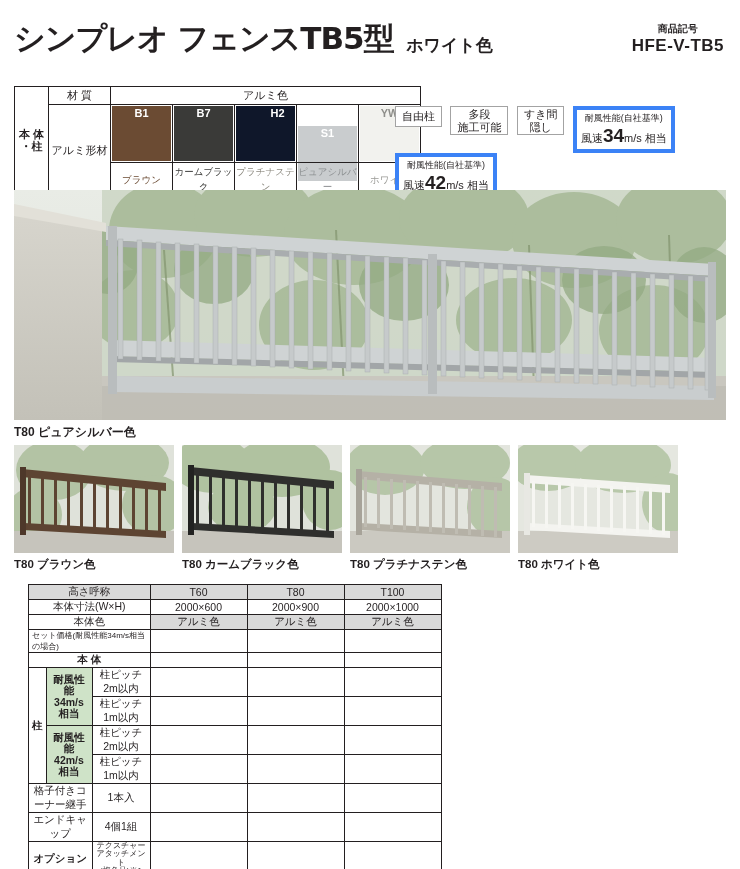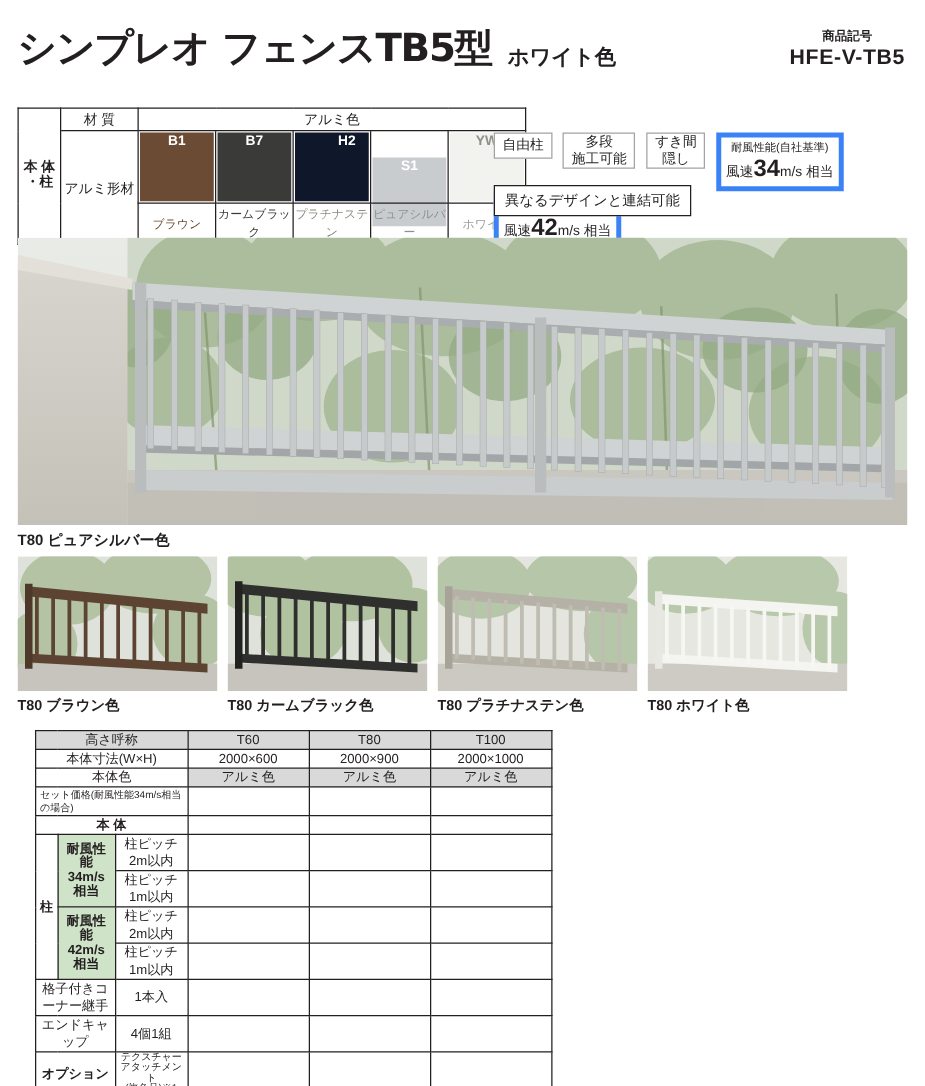--- a/index.html
+++ b/index.html
@@ -159,21 +159,20 @@
       </div>
     </span>
     <span class="wind-box">
       <div class="wind-top">耐風性能(自社基準)</div>
       <div class="wind-main">
         <span>風速</span><b>42</b><span>m/s 相当</span>
       </div>
     </span>
   </div>
 
-  <div class="link-badge">異なるデザインと連結可能</div>
 </div>
 
 <div class="photo-main">
   <svg width="712" height="230" viewBox="0 0 712 230">
     <defs>
       <linearGradient id="sky" x1="0" y1="0" x2="0" y2="1">
         <stop offset="0%" stop-color="#e9ece6"></stop>
           <stop offset="100%" stop-color="#dfe3db"></stop>
       </linearGradient>
       <linearGradient id="wallg" x1="0" y1="0" x2="0" y2="1">

